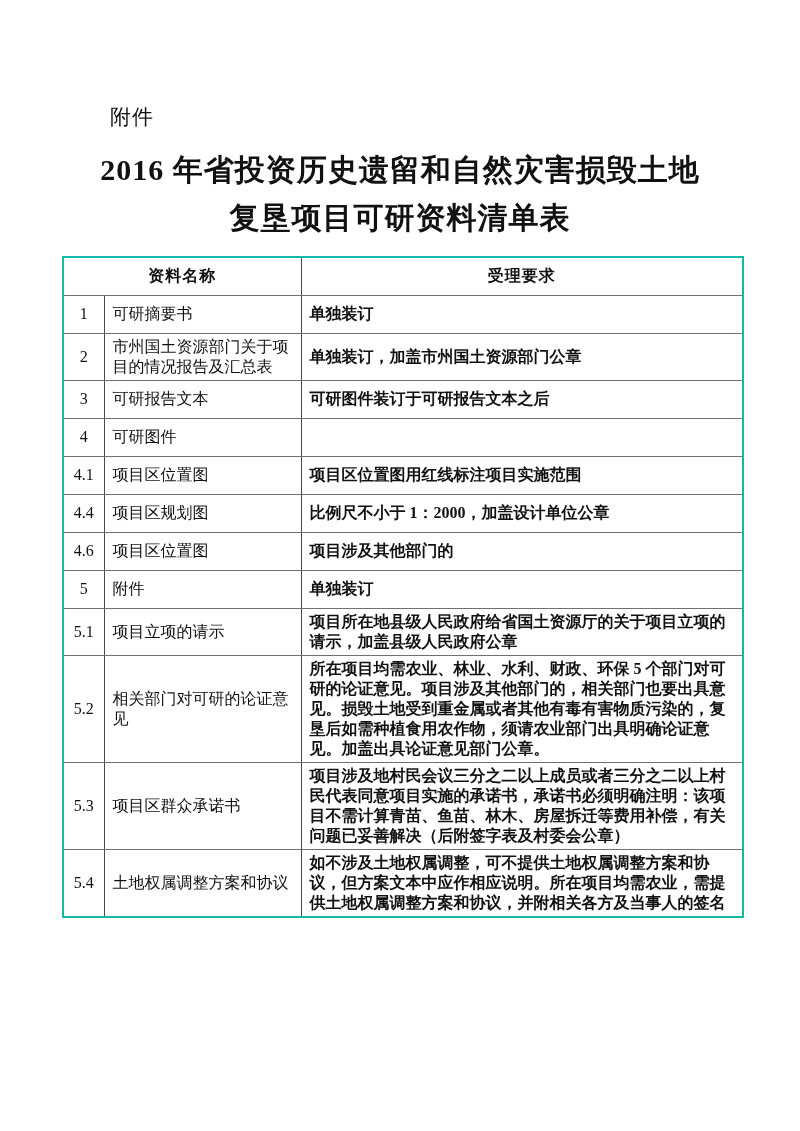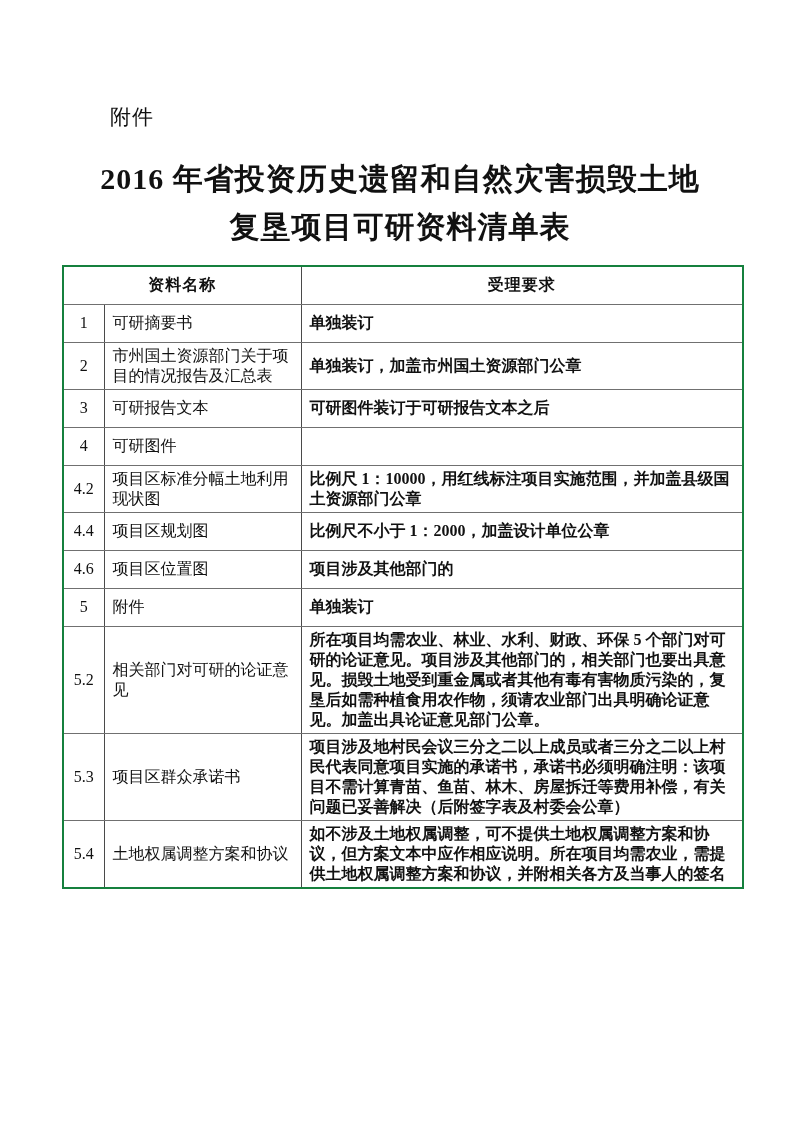--- a/index.html
+++ b/index.html
@@ -15,33 +15,33 @@
     background: #ffffff;
     position: relative;
   }
   .attachment {
     padding: 105px 0 0 110px;
     font-size: 21px;
     line-height: 25px;
     letter-spacing: 1px;
   }
   .title-block {
-    margin-top: 25px;
+    margin-top: 16px;
     text-align: center;
     font-weight: bold;
     font-size: 30px;
     line-height: 48px;
     letter-spacing: 1px;
   }
   table.materials {
     margin: 14px 0 0 62px;
     width: 680px;
     border-collapse: collapse;
     table-layout: fixed;
-    border: 2px solid #15803d;
+    border: 2px solid #14b8a6;
   }
   col.c-no   { width: 41px; }
   col.c-name { width: 197px; }
   col.c-req  { width: 442px; }
   td, th {
     border: 1px solid #4a4a4a;
     border-top-color: #707070;
     border-bottom-color: #707070;
     vertical-align: middle;
     font-size: 16px;
@@ -99,38 +99,43 @@
           <td class="no">3</td>
           <td class="name">可研报告文本</td>
           <td class="req">可研图件装订于可研报告文本之后</td>
         </tr>
         <tr>
           <td class="no">4</td>
           <td class="name">可研图件</td>
           <td class="req"></td>
         </tr>
         <tr>
-          <td class="no">4.2</td>
-          <td class="name">项目区标准分幅土地利用现状图</td>
-          <td class="req">比例尺 1：10000，用红线标注项目实施范围，并加盖县级国土资源部门公章</td>
+          <td class="no">4.1</td>
+          <td class="name">项目区位置图</td>
+          <td class="req">项目区位置图用红线标注项目实施范围</td>
         </tr>
         <tr>
           <td class="no">4.4</td>
           <td class="name">项目区规划图</td>
           <td class="req">比例尺不小于 1：2000，加盖设计单位公章</td>
         </tr>
         <tr>
           <td class="no">4.6</td>
           <td class="name">项目区位置图</td>
           <td class="req">项目涉及其他部门的</td>
         </tr>
         <tr>
           <td class="no">5</td>
           <td class="name">附件</td>
           <td class="req">单独装订</td>
+        </tr>
+        <tr>
+          <td class="no">5.1</td>
+          <td class="name">项目立项的请示</td>
+          <td class="req">项目所在地县级人民政府给省国土资源厅的关于项目立项的请示，加盖县级人民政府公章</td>
         </tr>
         <tr>
           <td class="no">5.2</td>
           <td class="name">相关部门对可研的论证意见</td>
           <td class="req">所在项目均需农业、林业、水利、财政、环保 5 个部门对可研的论证意见。项目涉及其他部门的，相关部门也要出具意见。损毁土地受到重金属或者其他有毒有害物质污染的，复垦后如需种植食用农作物，须请农业部门出具明确论证意见。加盖出具论证意见部门公章。</td>
         </tr>
         <tr>
           <td class="no">5.3</td>
           <td class="name">项目区群众承诺书</td>
           <td class="req">项目涉及地村民会议三分之二以上成员或者三分之二以上村民代表同意项目实施的承诺书，承诺书必须明确注明：该项目不需计算青苗、鱼苗、林木、房屋拆迁等费用补偿，有关问题已妥善解决（后附签字表及村委会公章）</td>

